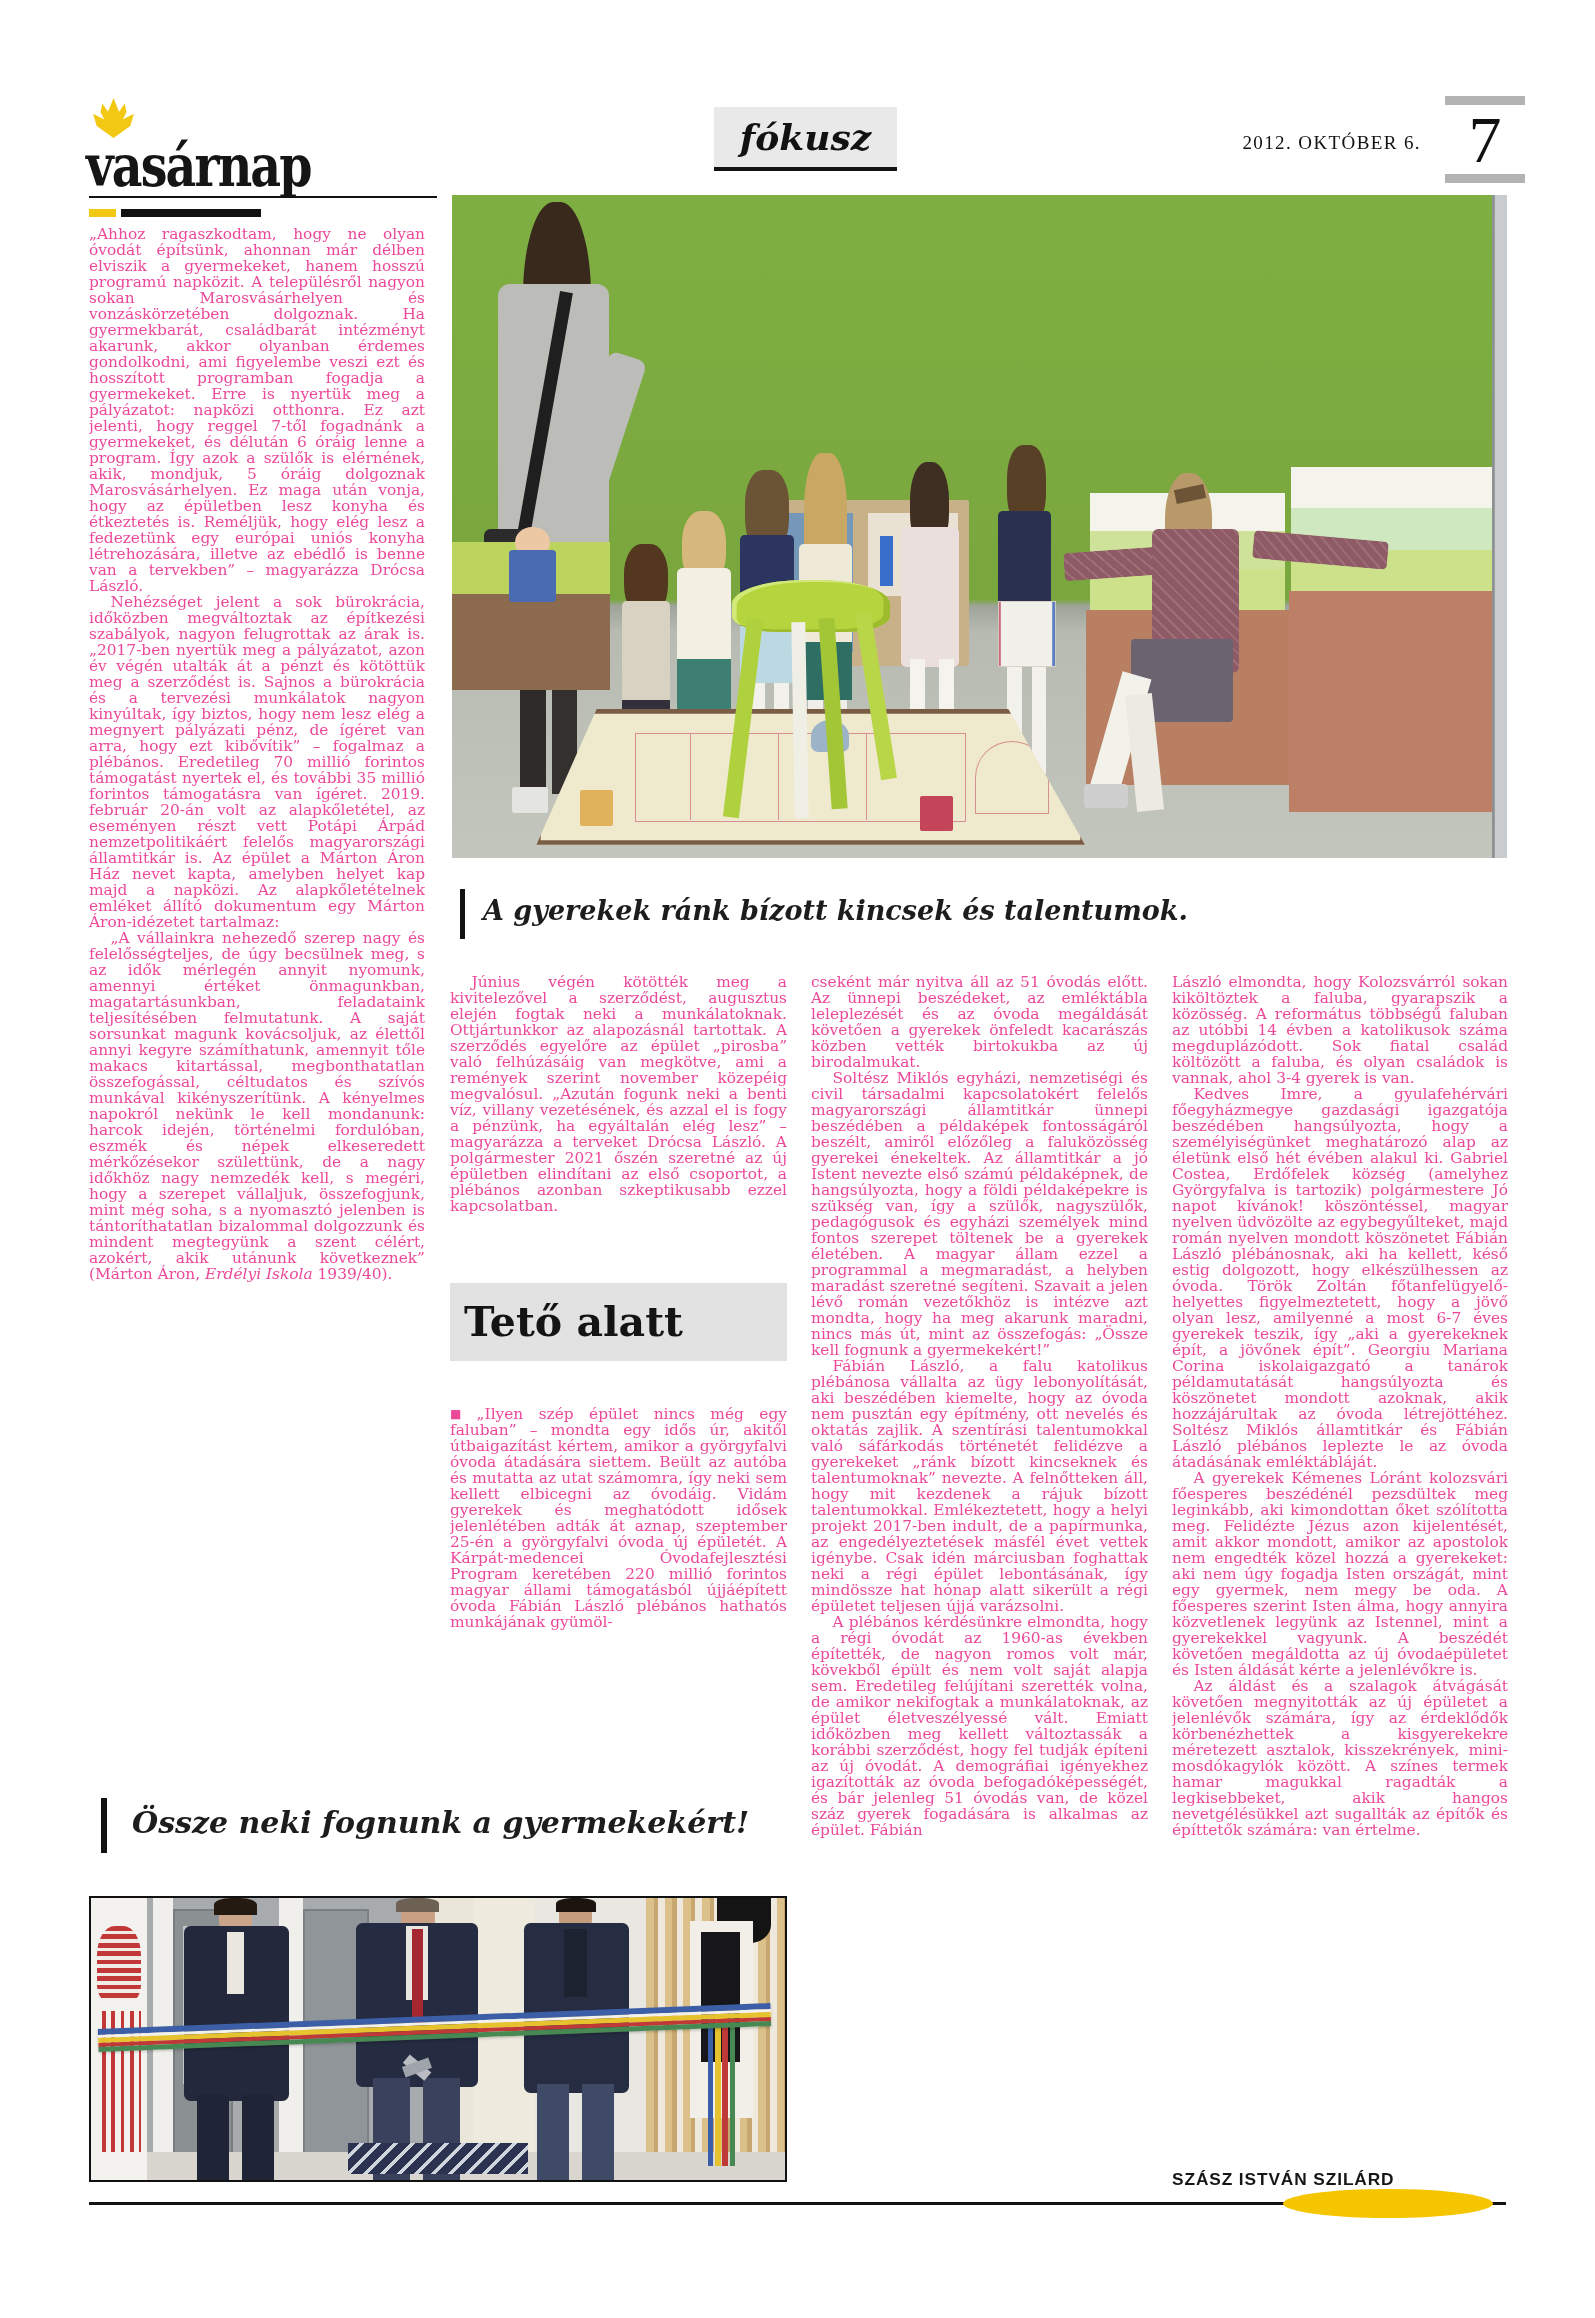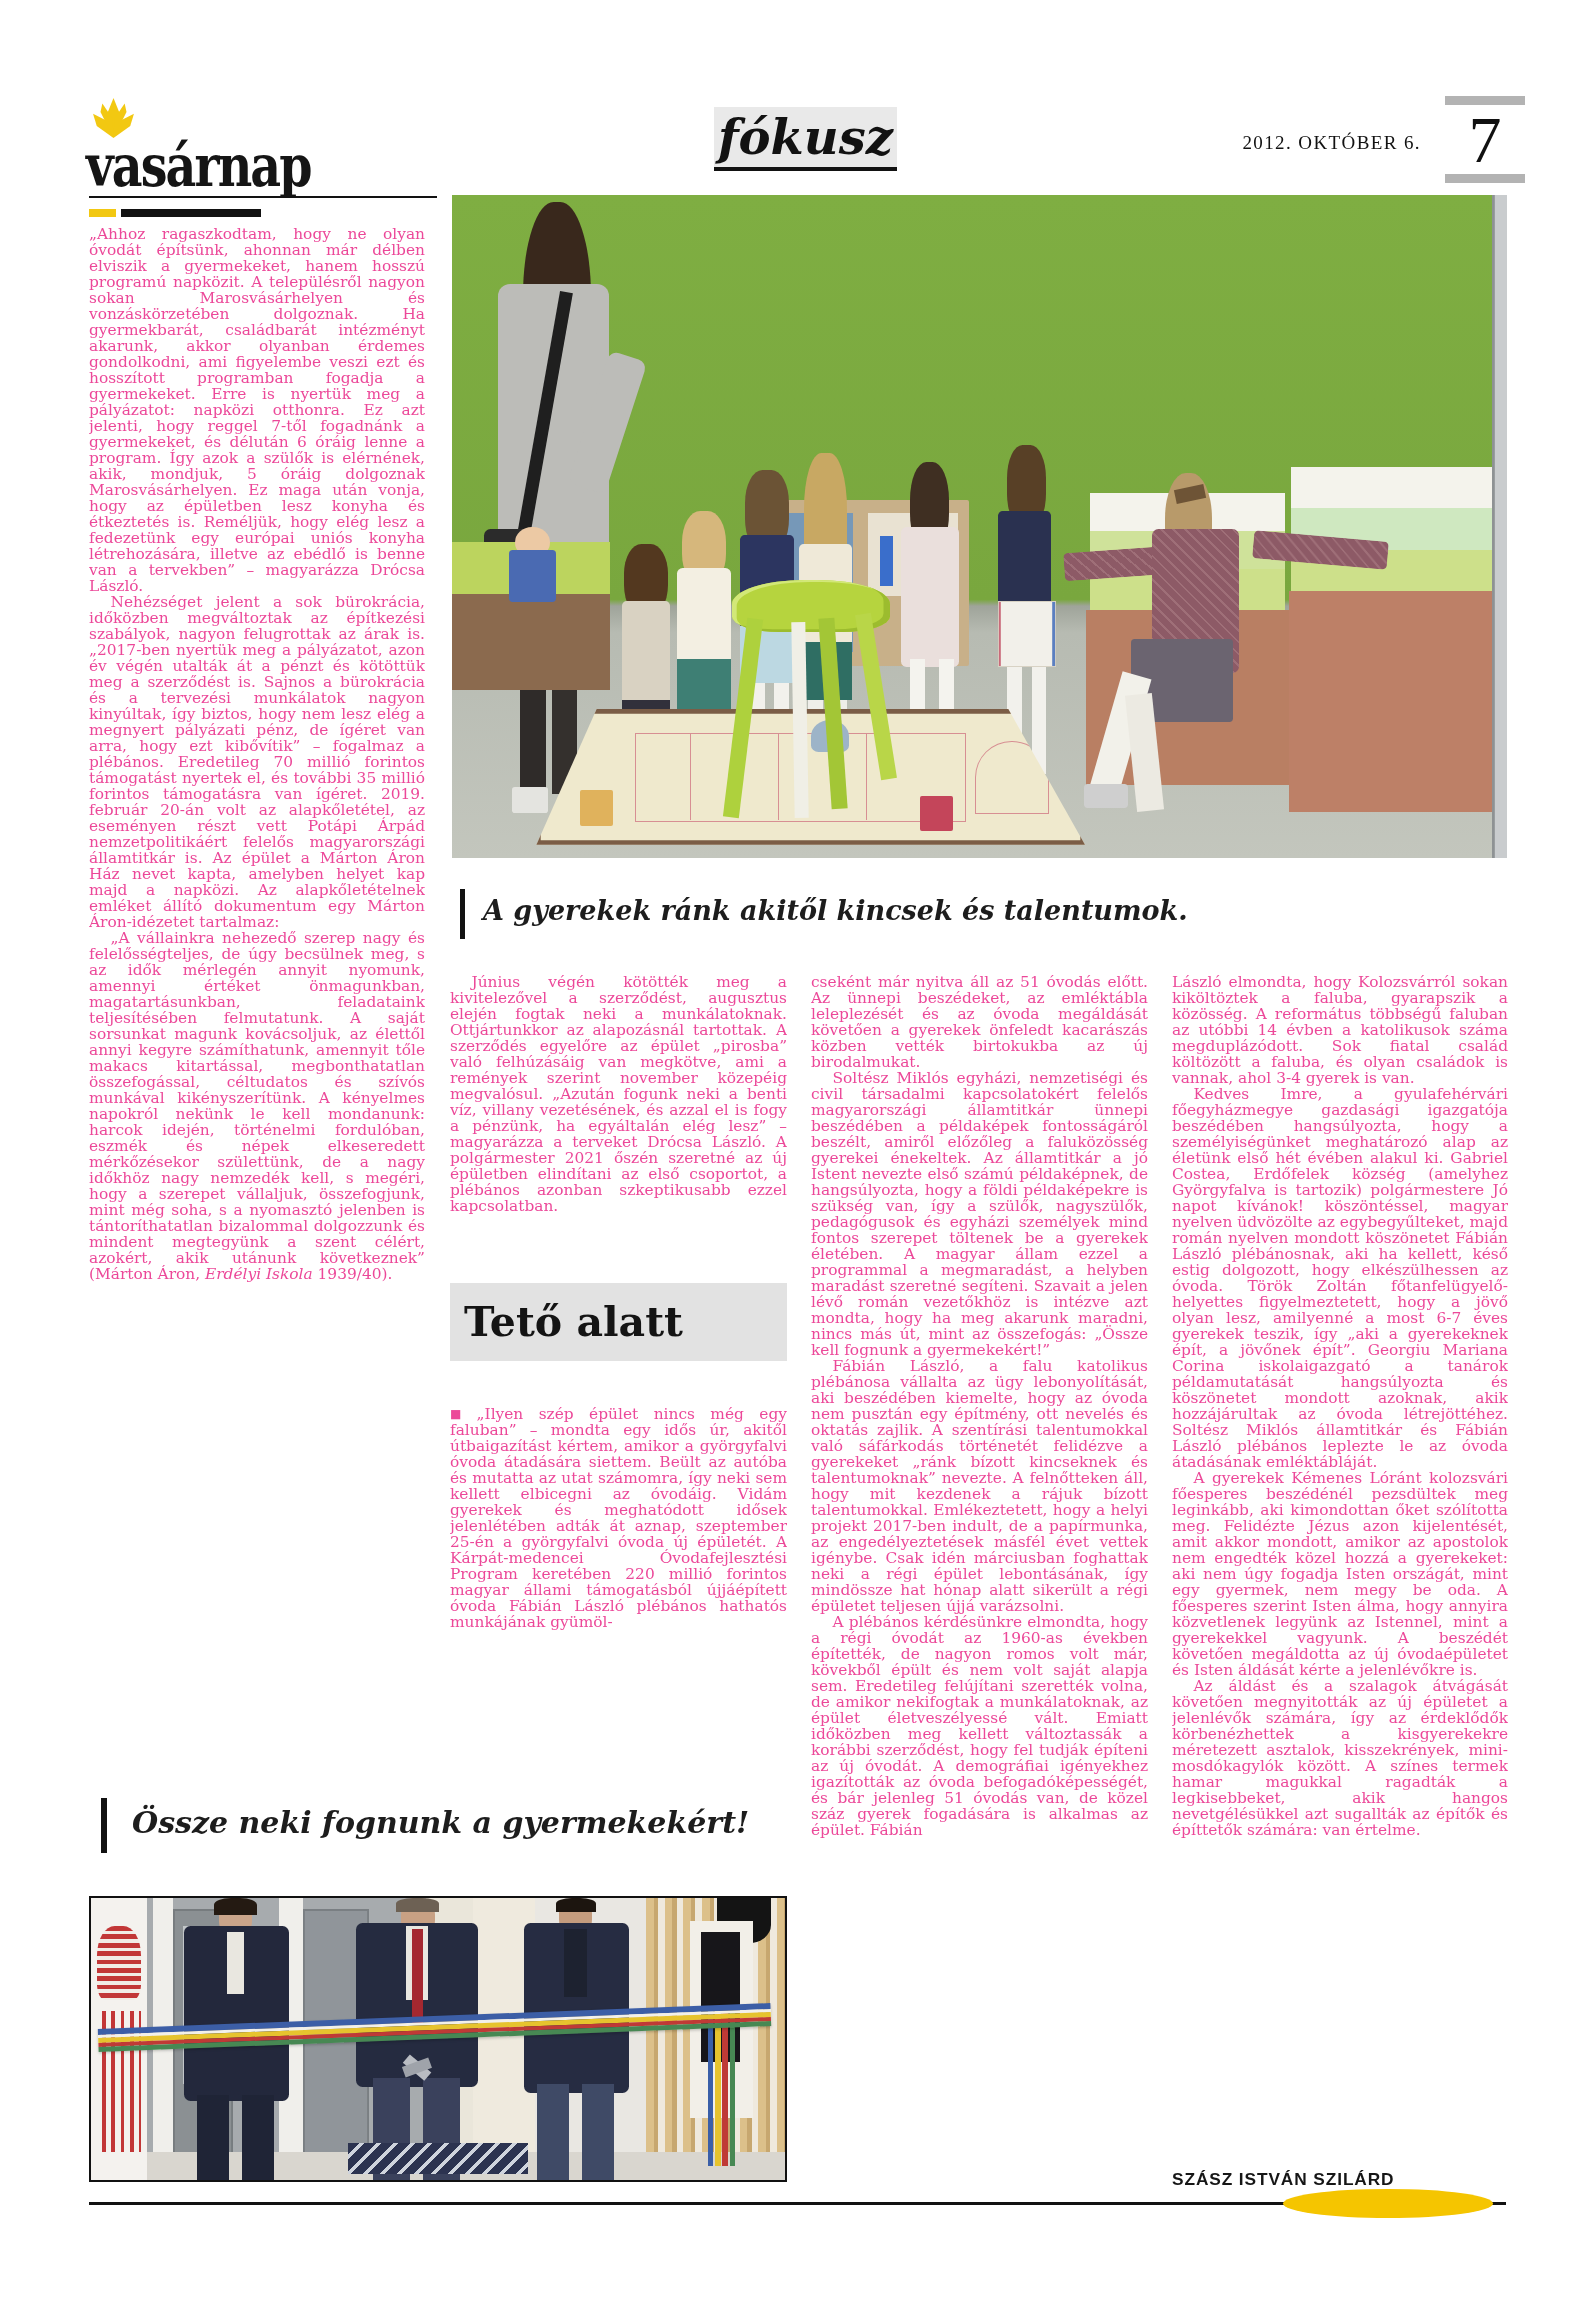--- a/index.html
+++ b/index.html
@@ -3,21 +3,21 @@
 <meta charset="utf-8">
 <style>
   html,body{margin:0;padding:0;background:#ffffff;}
   body{width:1595px;height:2319px;position:relative;font-family:"DejaVu Serif",serif;color:#1b1b1b;overflow:hidden;}
   .abs{position:absolute;}
   
   .logo-text{font-family:"DejaVu Serif",serif;font-weight:bold;font-size:58px;letter-spacing:-2.3px;
              transform:scaleX(.82);transform-origin:left bottom;color:#151515;}
   .logo-bar{height:8.4px;}
   .section-box{background:#e9e9e9;border-bottom:4.2px solid #121212;display:flex;align-items:center;justify-content:center;}
-  .section-box span{font-style:italic;font-weight:bold;font-size:48px;color:#121212;}
+  .section-box span{font-style:italic;font-weight:bold;font-size:36px;color:#121212;}
   .issue-date{font-family:"Liberation Serif",serif;font-size:19px;letter-spacing:1.4px;text-align:right;color:#121212;}
   .folio-bar{background:#b3b3b3;height:9.3px;}
   .folio-num{font-family:"Liberation Serif",serif;font-size:66px;line-height:66px;text-align:center;color:#111;}
   .rule{background:#121212;}
   
   .colbox{overflow:hidden;text-align:justify;font-size:15.4px;line-height:16px;color:#ec4899;}
   .colbox p{margin:0;text-indent:21.5px;}
   .colbox p.noind{text-indent:0;}
   .bullet{font-size:12px;vertical-align:1.4px;padding-right:4.7px;}
   .subhead-box{background:#e2e2e2;display:flex;align-items:center;margin-top:37px;}
@@ -163,21 +163,21 @@
     <div class="plaid" style="left:26%;top:16%;width:26%;height:42%;border-radius:6.5px"></div>
     <div style="left:20%;top:48%;width:30%;height:24%;background:#6b6470;border-radius:3.7px"></div>
     <div style="left:12%;top:58%;width:9%;height:38%;background:#f2f1ea;transform:rotate(16deg)"></div>
     <div style="left:20%;top:64%;width:8%;height:34%;background:#eceae2;transform:rotate(-6deg)"></div>
     <div style="left:6%;top:90%;width:13%;height:7%;background:#cfcfcf;border-radius:3.7px"></div>
   </div>
   <div style="left:98.6%;top:0;width:1.4%;height:100%;background:#c9ccce;box-shadow:inset 2.8px 0 0 #8e9294"></div>
 </div>
 
 <div class="abs rule" style="left:460px;top:889px;width:5.1px;height:50px"></div>
-<div class="abs caption" style="left:483px;top:895px;font-size:27px">A gyerekek ránk akitől kincsek és talentumok.</div>
+<div class="abs caption" style="left:483px;top:895px;font-size:27px">A gyerekek ránk bízott kincsek és talentumok.</div>
 
 <div class="abs colbox" lang="hu" style="left:89px;top:226px;width:336px;height:1482px">
   <p class="noind">„Ahhoz ragaszkodtam, hogy ne olyan óvodát építsünk, ahonnan már délben elviszik a gyermekeket, hanem hosszú programú napközit. A településről nagyon sokan Marosvásárhelyen és vonzáskörzetében dolgoznak. Ha gyermekbarát, családbarát intézményt akarunk, akkor olyanban érdemes gondolkodni, ami figyelembe veszi ezt és hosszított programban fogadja a gyermekeket. Erre is nyertük meg a pályázatot: napközi otthonra. Ez azt jelenti, hogy reggel 7-től fogadnánk a gyermekeket, és délután 6 óráig lenne a program. Így azok a szülők is elérnének, akik, mondjuk, 5 óráig dolgoznak Marosvásárhelyen. Ez maga után vonja, hogy az épületben lesz konyha és étkeztetés is. Reméljük, hogy elég lesz a fedezetünk egy európai uniós konyha létrehozására, illetve az ebédlő is benne van a tervekben” – magyarázza Drócsa László.</p>
   <p>Nehézséget jelent a sok bürokrácia, időközben megváltoztak az építkezési szabályok, nagyon felugrottak az árak is. „2017-ben nyertük meg a pályázatot, azon év végén utalták át a pénzt és kötöttük meg a szerződést is. Sajnos a bürokrácia és a tervezési munkálatok nagyon kinyúltak, így biztos, hogy nem lesz elég a megnyert pályázati pénz, de ígéret van arra, hogy ezt kibővítik” – fogalmaz a plébános. Eredetileg 70 millió forintos támogatást nyertek el, és további 35 millió forintos támogatásra van ígéret. 2019. február 20-án volt az alapkőletétel, az eseményen részt vett Potápi Árpád nemzetpolitikáért felelős magyarországi államtitkár is. Az épület a Márton Áron Ház nevet kapta, amelyben helyet kap majd a napközi. Az alapkőletételnek emléket állító dokumentum egy Márton Áron-idézetet tartalmaz:</p>
   <p><span>„A vállainkra nehezedő szerep nagy és felelősségteljes, de úgy becsülnek meg, s az idők mérlegén annyit nyomunk, amennyi értéket önmagunkban, magatartásunkban, feladataink teljesítésében felmutatunk. A saját sorsunkat magunk kovácsoljuk, az élettől annyi kegyre számíthatunk, amennyit tőle makacs kitartással, megbonthatatlan összefogással, céltudatos és szívós munkával kikényszerítünk. A kényelmes napokról nekünk le kell mondanunk: harcok idején, történelmi fordulóban, eszmék és népek elkeseredett mérkőzésekor születtünk, de a nagy időkhöz nagy nemzedék kell, s megéri, hogy a szerepet vállaljuk, összefogjunk, mint még soha, s a nyomasztó jelenben is tántoríthatatlan bizalommal dolgozzunk és mindent megtegyünk a szent célért, azokért, akik utánunk következnek” (Márton Áron, </span><i>Erdélyi Iskola</i><span> 1939/40).</span></p>
 </div>
 
 <div class="abs colbox" lang="hu" style="left:450px;top:974px;width:337px;height:270px">
   <p>Június végén kötötték meg a kivitelezővel a szerződést, augusztus elején fogtak neki a munkálatoknak. Ottjártunkkor az alapozásnál tartottak. A szerződés egyelőre az épület „pirosba” való felhúzásáig van megkötve, ami a remények szerint november közepéig megvalósul. „Azután fogunk neki a benti víz, villany vezetésének, és azzal el is fogy a pénzünk, ha egyáltalán elég lesz” – magyarázza a terveket Drócsa László. A polgármester 2021 őszén szeretné az új épületben elindítani az első csoportot, a plébános azonban szkeptikusabb ezzel kapcsolatban.</p>
 </div>

